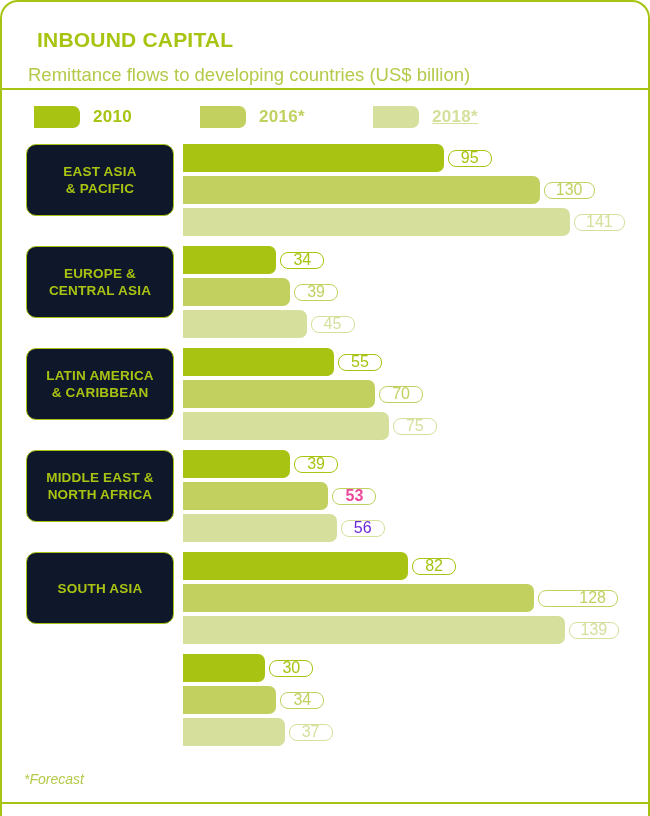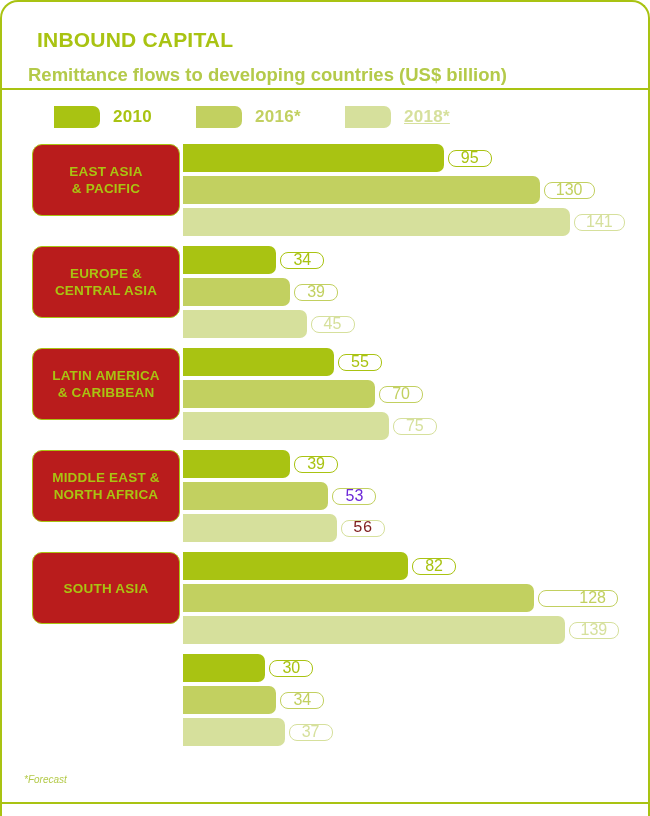--- a/index.html
+++ b/index.html
@@ -36,33 +36,34 @@
   .title {
     font-size: 21px;
     font-weight: bold;
     letter-spacing: 0.2px;
     color: #a9c312;
     line-height: 26px;
     margin: 9px;
   }
   .subtitle {
     font-size: 18.5px;
-    font-weight: bold;
+    font-weight: normal;
     color: #b4ca4a;
     line-height: 26px;
     margin: 2px 0 0 0;
   }
 
   
   .legend {
     display: flex;
     align-items: center;
-    padding: 16px 0 10px 52px;
+    padding: 16px 0 10px 32px;
     height: 48px;
     box-sizing: border-box;
+    gap: 24px;
   }
   .legend-item {
     display: flex;
     align-items: center;
     margin-right: 44px;
   }
   .legend-swatch {
     width: 46px;
     height: 22px;
     border-top-right-radius: 7px;
@@ -79,28 +80,28 @@
   .chart {
     padding: 6px 0 0 0;
   }
   .row {
     position: relative;
     height: 92px;
     margin-bottom: 10px;
   }
   .row-label {
     position: absolute;
-    left: 30px;
+    left: 24px;
     top: 0;
     width: 148px;
     height: 72px;
     box-sizing: border-box;
     border: 1.7px solid #a9c312;
     border-radius: 10px;
-    background: #b91c1c;
+    background: #0f172a;
     display: flex;
     align-items: center;
     justify-content: center;
     text-align: center;
     z-index: 3;
   }
   .row-label-text {
     font-size: 13.5px;
     font-weight: bold;
     color: #a9c312;
@@ -149,21 +150,21 @@
 
   
   .footnote {
     box-sizing: border-box;
     height: 48px;
     display: flex;
     align-items: center;
     padding-left: 22px;
     border-bottom: 2px solid #a9c312;
     font-style: italic;
-    font-size: 10px;
+    font-size: 14px;
     color: #b4ca4a;
   }
   .source {
     box-sizing: border-box;
     height: 50px;
     display: flex;
     align-items: center;
     padding-left: 22px;
     font-style: italic;
     font-size: 14.5px;
@@ -257,25 +258,25 @@
         <div class="row-label">
           <div class="row-label-text"><span>MIDDLE EAST &amp;</span><br><span>NORTH AFRICA</span></div>
         </div>
         <div class="bars">
           <div class="barline">
             <div class="bar" style="width: 107.043px; background: rgb(169, 195, 18);"></div>
             <div class="pill" style="border-color: rgb(169, 195, 18); color: rgb(169, 195, 18);">39</div>
           </div>
           <div class="barline">
             <div class="bar" style="width: 145.468px; background: rgb(194, 208, 96);"></div>
-            <div class="pill" style="border-color: rgb(194, 208, 96); color: #6d28d9;">53</div>
+            <div class="pill" style="border-color: rgb(194, 208, 96); color: #ec4899; font-weight: bold;">53</div>
           </div>
           <div class="barline">
             <div class="bar" style="width: 153.702px; background: rgb(214, 224, 156);"></div>
-            <div class="pill" style="border-color: rgb(214, 224, 156); color: #7f1d1d; font-family: Liberation Mono, monospace;">56</div>
+            <div class="pill" style="border-color: rgb(214, 224, 156); color: #6d28d9;">56</div>
           </div>
         </div>
       </div>
       <div class="row">
         <div class="row-label">
           <div class="row-label-text"><span>SOUTH ASIA</span></div>
         </div>
         <div class="bars">
           <div class="barline">
             <div class="bar" style="width: 225.064px; background: rgb(169, 195, 18);"></div>

